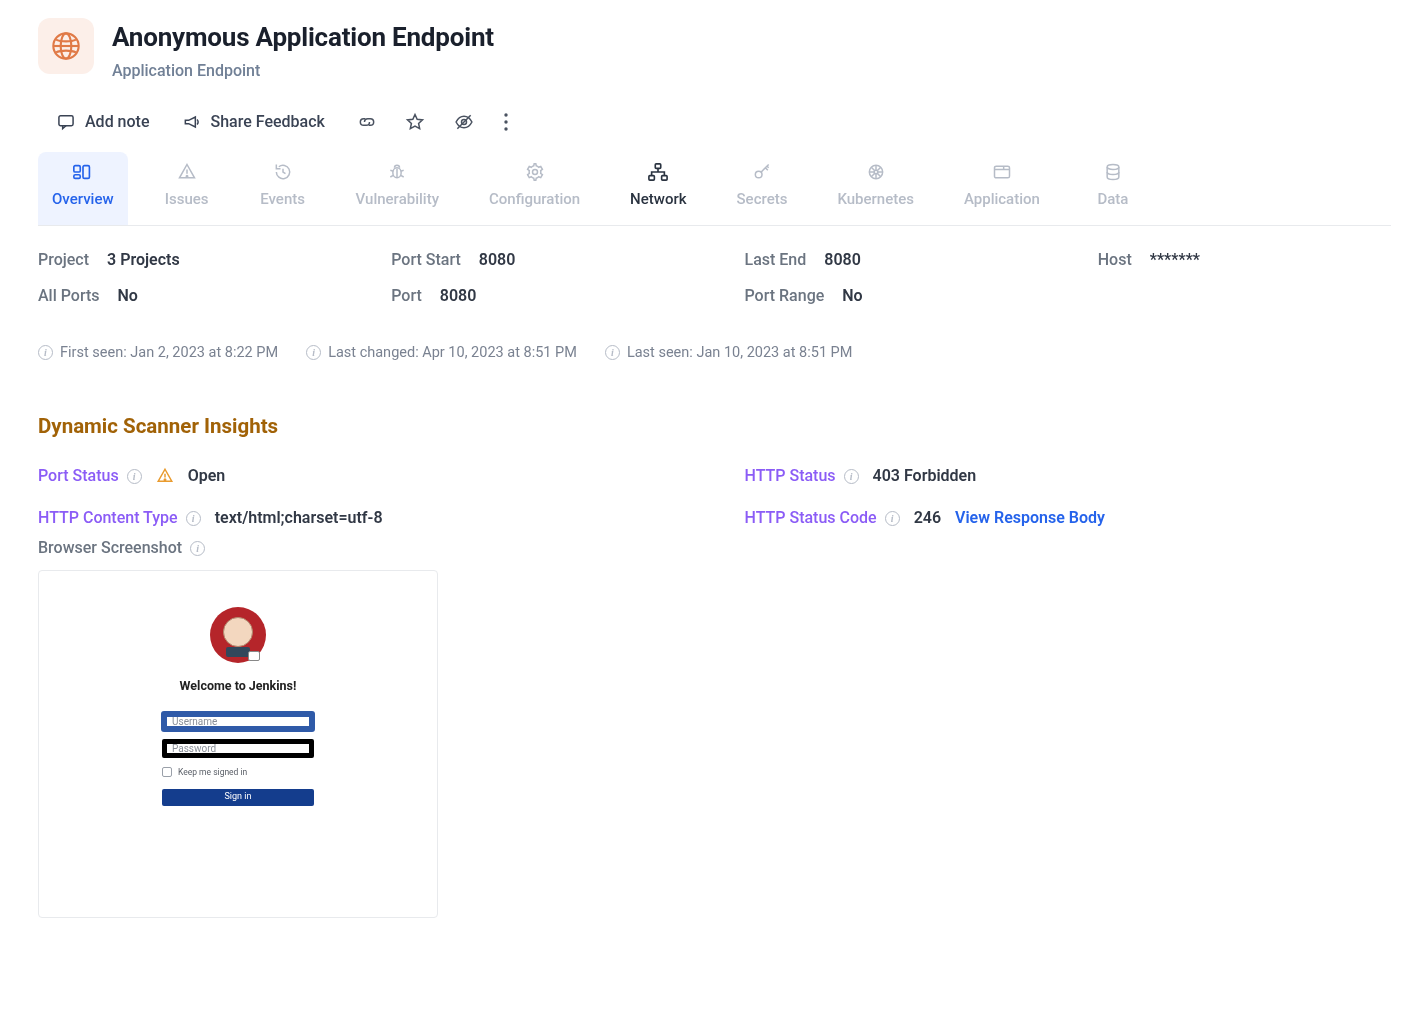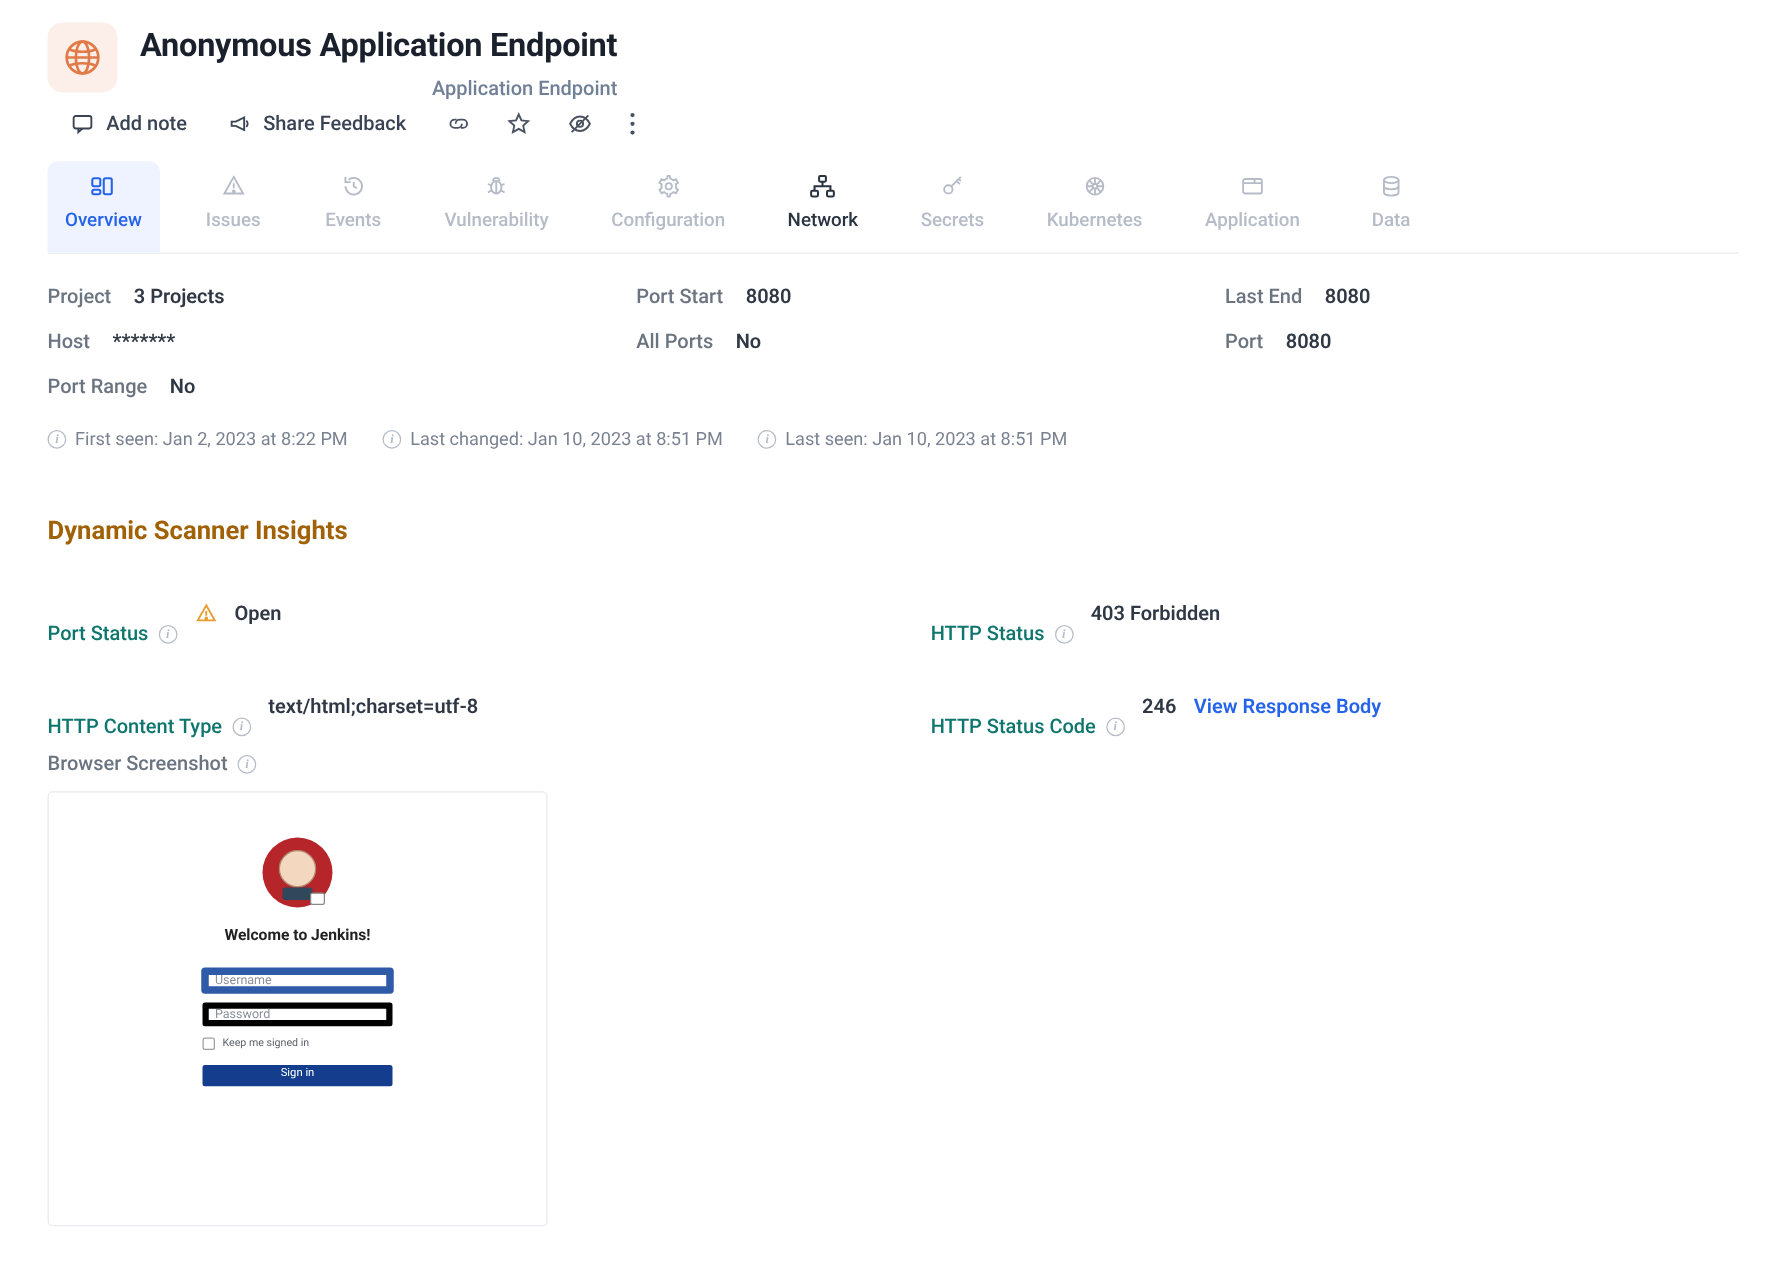--- a/index.html
+++ b/index.html
@@ -12,22 +12,21 @@
     width: 1419px;
   }
   .page {
     padding: 18px 28px 30px 38px;
   }
   
   .header {
     display: flex;
     align-items: flex-start;
     gap: 18px;
-    margin-bottom: 4px;
-    text-align: right;
+    margin-bottom: 27px;
   }
   .app-icon-box {
     width: 56px; height: 56px;
     border-radius: 12px;
     background: #fcefe9;
     display: flex; align-items: center; justify-content: center;
   }
   .title-block h1 {
     font-size: 26px;
     font-weight: 700;
@@ -90,24 +89,24 @@
     background: #eef3ff;
     border-radius: 8px 8px 0 0;
   }
   .tab.current {
     color: #2a3340;
   }
   .tab .tab-icon { display:flex; align-items:center; justify-content:center; height:20px; }
   
   .details {
     display: grid;
-    grid-template-columns: 1fr 1fr 1fr;
+    grid-template-columns: 1fr 1fr 1fr 1fr;
     column-gap: 60px;
     row-gap: 12px;
-    margin-bottom: 20px;
+    margin-bottom: 34px;
   }
   .detail {
     display: flex;
     align-items: baseline;
     gap: 18px;
     font-size: 16px;
   }
   .detail .label { color: #6b7480; font-weight: 500; }
   .detail .value { color: #313845; font-weight: 600; }
   
@@ -134,21 +133,21 @@
     grid-template-columns: 1fr 1fr;
     column-gap: 60px;
     row-gap: 18px;
   }
   .ins-row {
     display: flex;
     align-items: center;
     gap: 14px;
     font-size: 16px;
   }
-  .ins-row .label { color: #0f766e; font-weight: 500; display:inline-flex; align-items:center; gap:8px;margin-top:32px;}
+  .ins-row .label { color: #8b5cf6; font-weight: 500; display:inline-flex; align-items:center; gap:8px;}
   .ins-row .value { color: #313845; font-weight: 600; }
   .ins-row .warn { display:inline-flex; align-items:center; color:#e99b2e; }
   .link { color:#2563eb; font-weight:600; cursor:pointer; }
   
   .shot-wrap { margin-top: 6px; }
   .shot-label { color:#6b7480; font-weight:500; display:inline-flex; align-items:center; gap:8px; font-size:16px; margin-bottom:10px;}
   .shot {
     width: 400px; height: 348px;
     border: 1px solid #e8eaed;
     border-radius: 4px;
@@ -402,21 +401,21 @@
     </div>
   </div>
 
   <div class="timestamps">
     <span class="ts-item">
       <span class="info-circle"></span>
       <span>First seen: Jan 2, 2023 at 8:22 PM</span>
     </span>
     <span class="ts-item">
       <span class="info-circle"></span>
-      <span>Last changed: Jan 10, 2023 at 8:51 PM</span>
+      <span>Last changed: Apr 10, 2023 at 8:51 PM</span>
     </span>
     <span class="ts-item">
       <span class="info-circle"></span>
       <span>Last seen: Jan 10, 2023 at 8:51 PM</span>
     </span>
   </div>
 
   <h2 class="section">Dynamic Scanner Insights</h2>
 
   <div class="insights">

